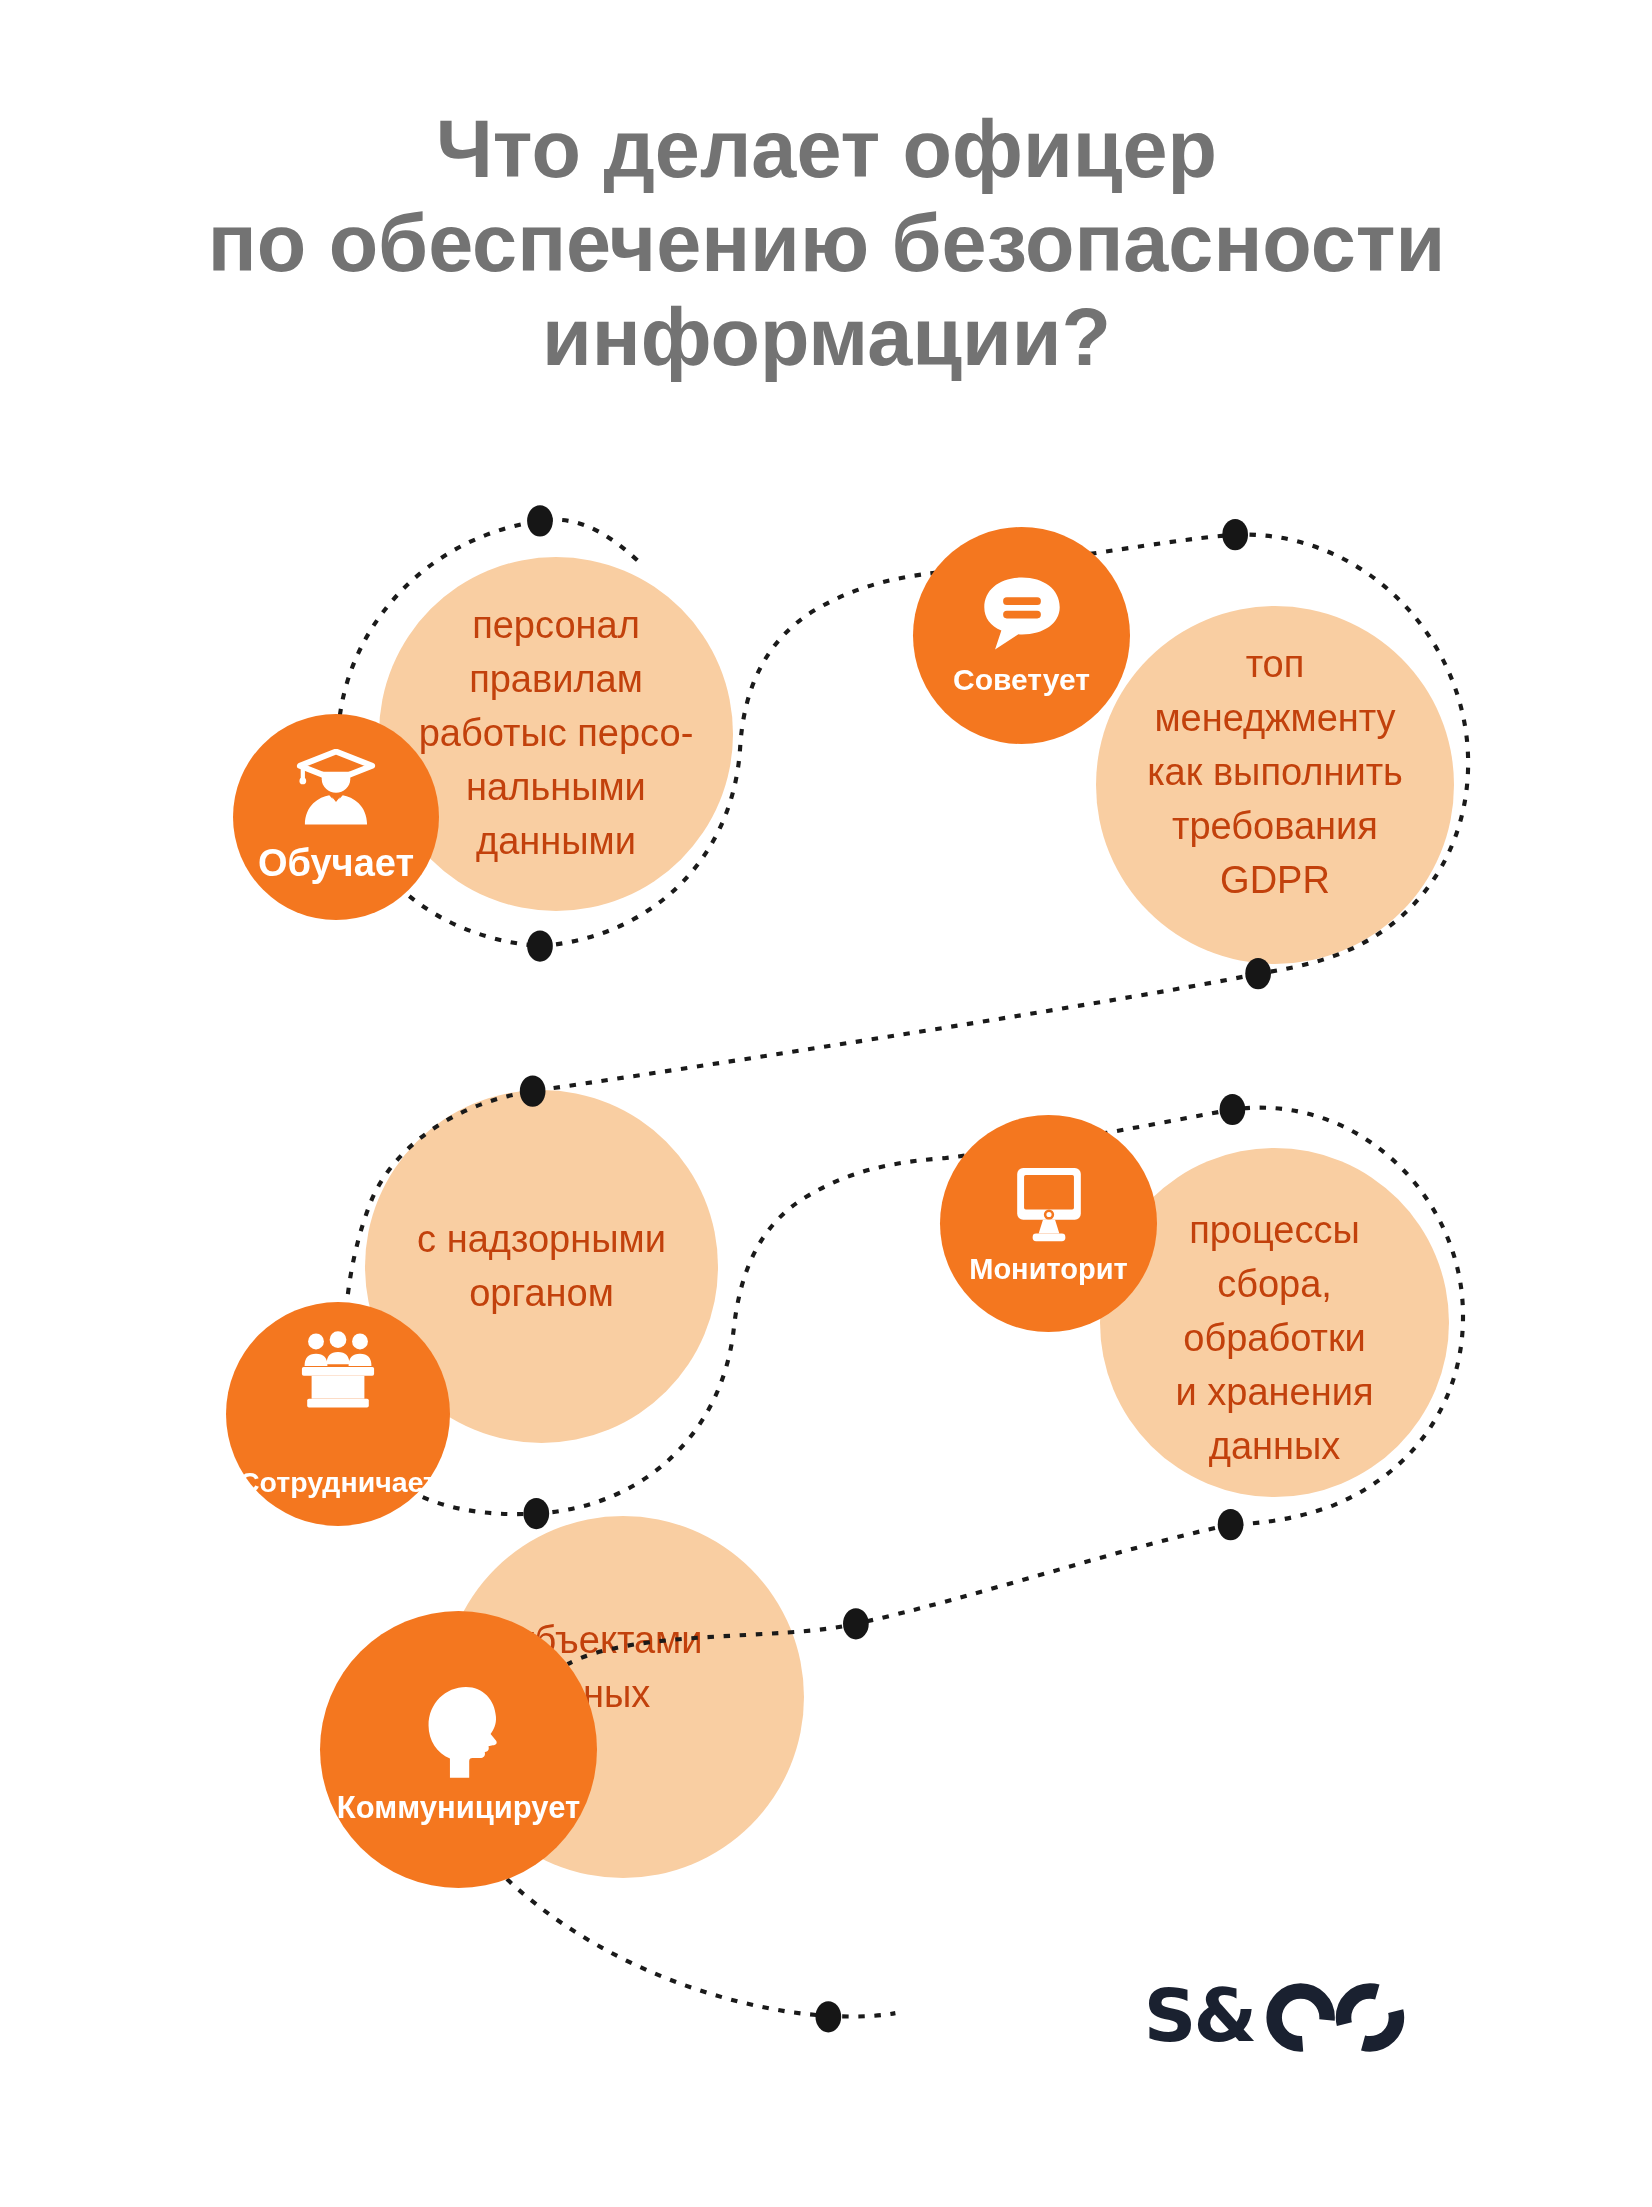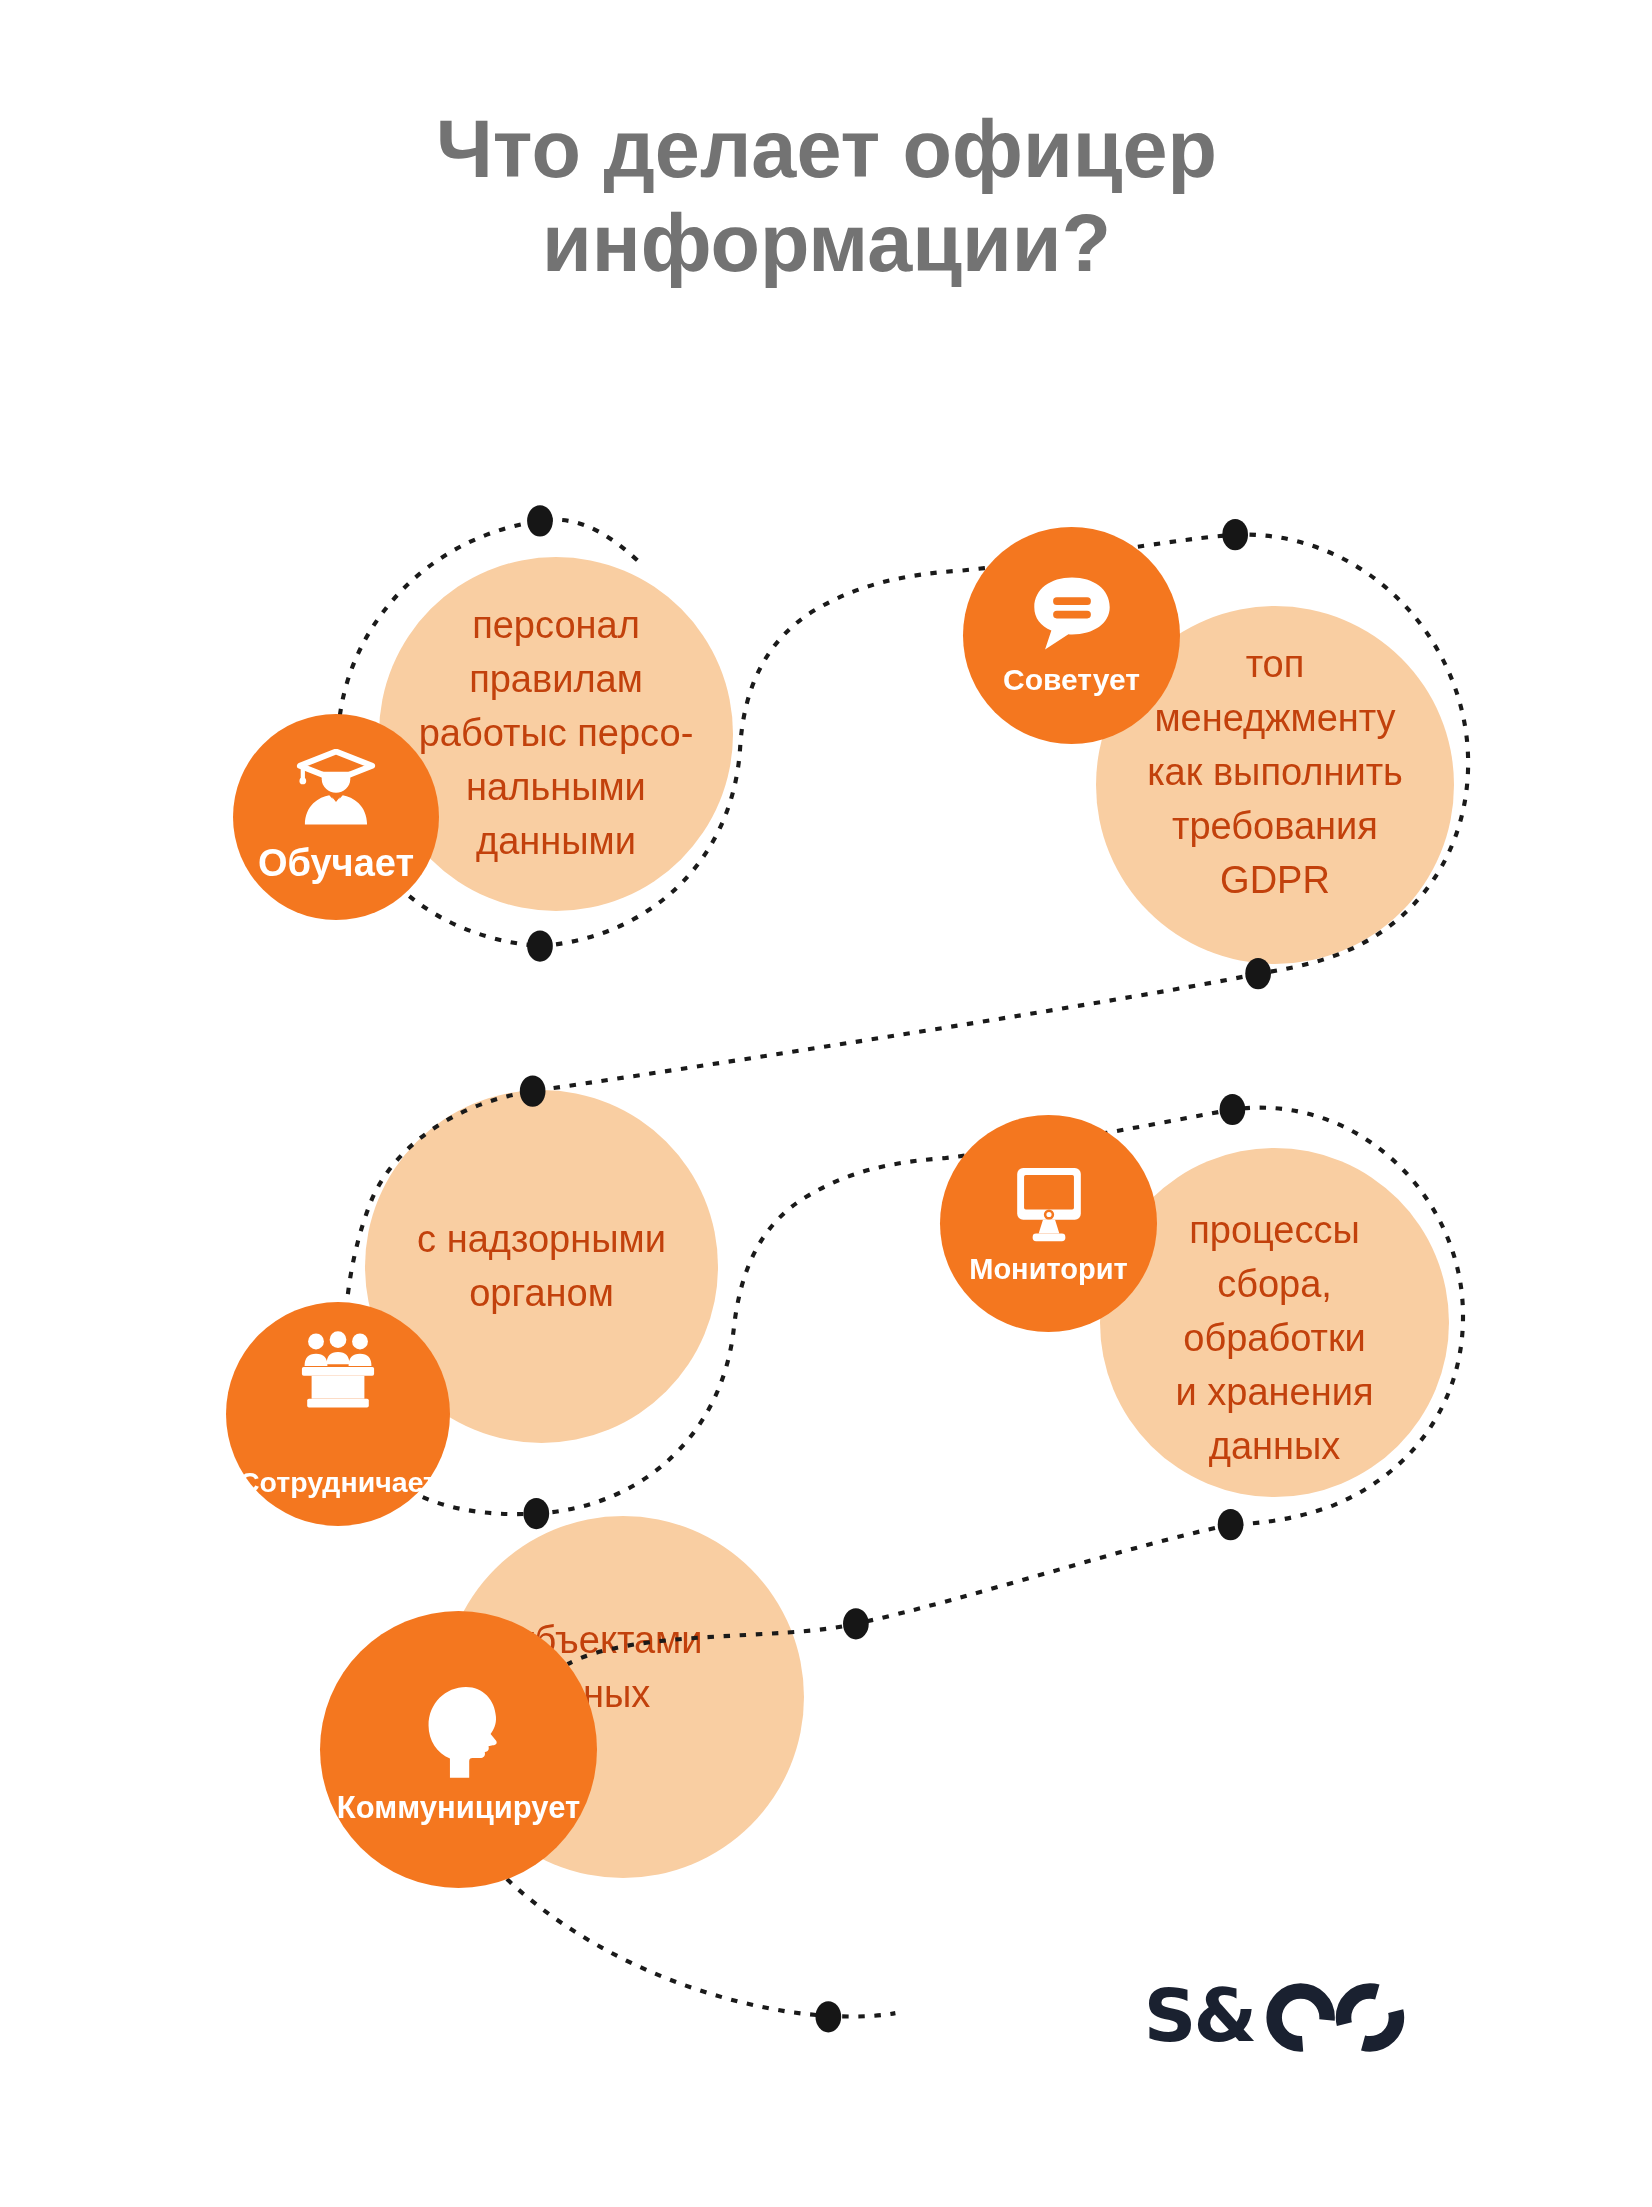--- a/index.html
+++ b/index.html
@@ -30,36 +30,37 @@
   #p1{left:379px;top:557px;width:354px;height:354px;}
   #p2{left:1096px;top:606px;width:358px;height:358px;}
   #p2 .ptext{padding-bottom:24px;}
   #p3{left:365px;top:1090px;width:353px;height:353px;}
   #p4{left:1100px;top:1148px;width:349px;height:349px;}
   #p4 .ptext{padding-top:33px;}
   #p5{left:442px;top:1516px;width:362px;height:362px;}
   #p5 .ptext{padding:0 77px 59px 0;}
   #o1{left:233px;top:714px;width:206px;height:206px;}
   #o1 .nlabel{font-size:38px;}
-  #o2{left:963px;top:527px;width:217px;height:217px;}
+  #o2{left:913px;top:527px;width:217px;height:217px;}
   #o2 .nlabel{font-size:30px;}
   #o3{left:226px;top:1302px;width:224px;height:224px;gap:44px;}
   #o3 .nlabel{font-size:28.5px;}
   #o4{left:940px;top:1115px;width:217px;height:217px;}
   #o4 .nlabel{font-size:29px;}
   #o5{left:320px;top:1611px;width:277px;height:277px;}
   #o5 .nlabel{font-size:31px;}
 </style>
 </head>
 <body>
 
 <div class="canvas">
 
   <div class="title">
     <div>Что делает офицер</div>
+    <div>по обеспечению безопасности</div>
     <div>информации?</div>
   </div>
 
   <div class="peach" id="p1">
     <div class="ptext">
       <span>персонал</span>
       <span>правилам</span>
       <span>работыс персо-</span>
       <span>нальными</span>
       <span>данными</span>

